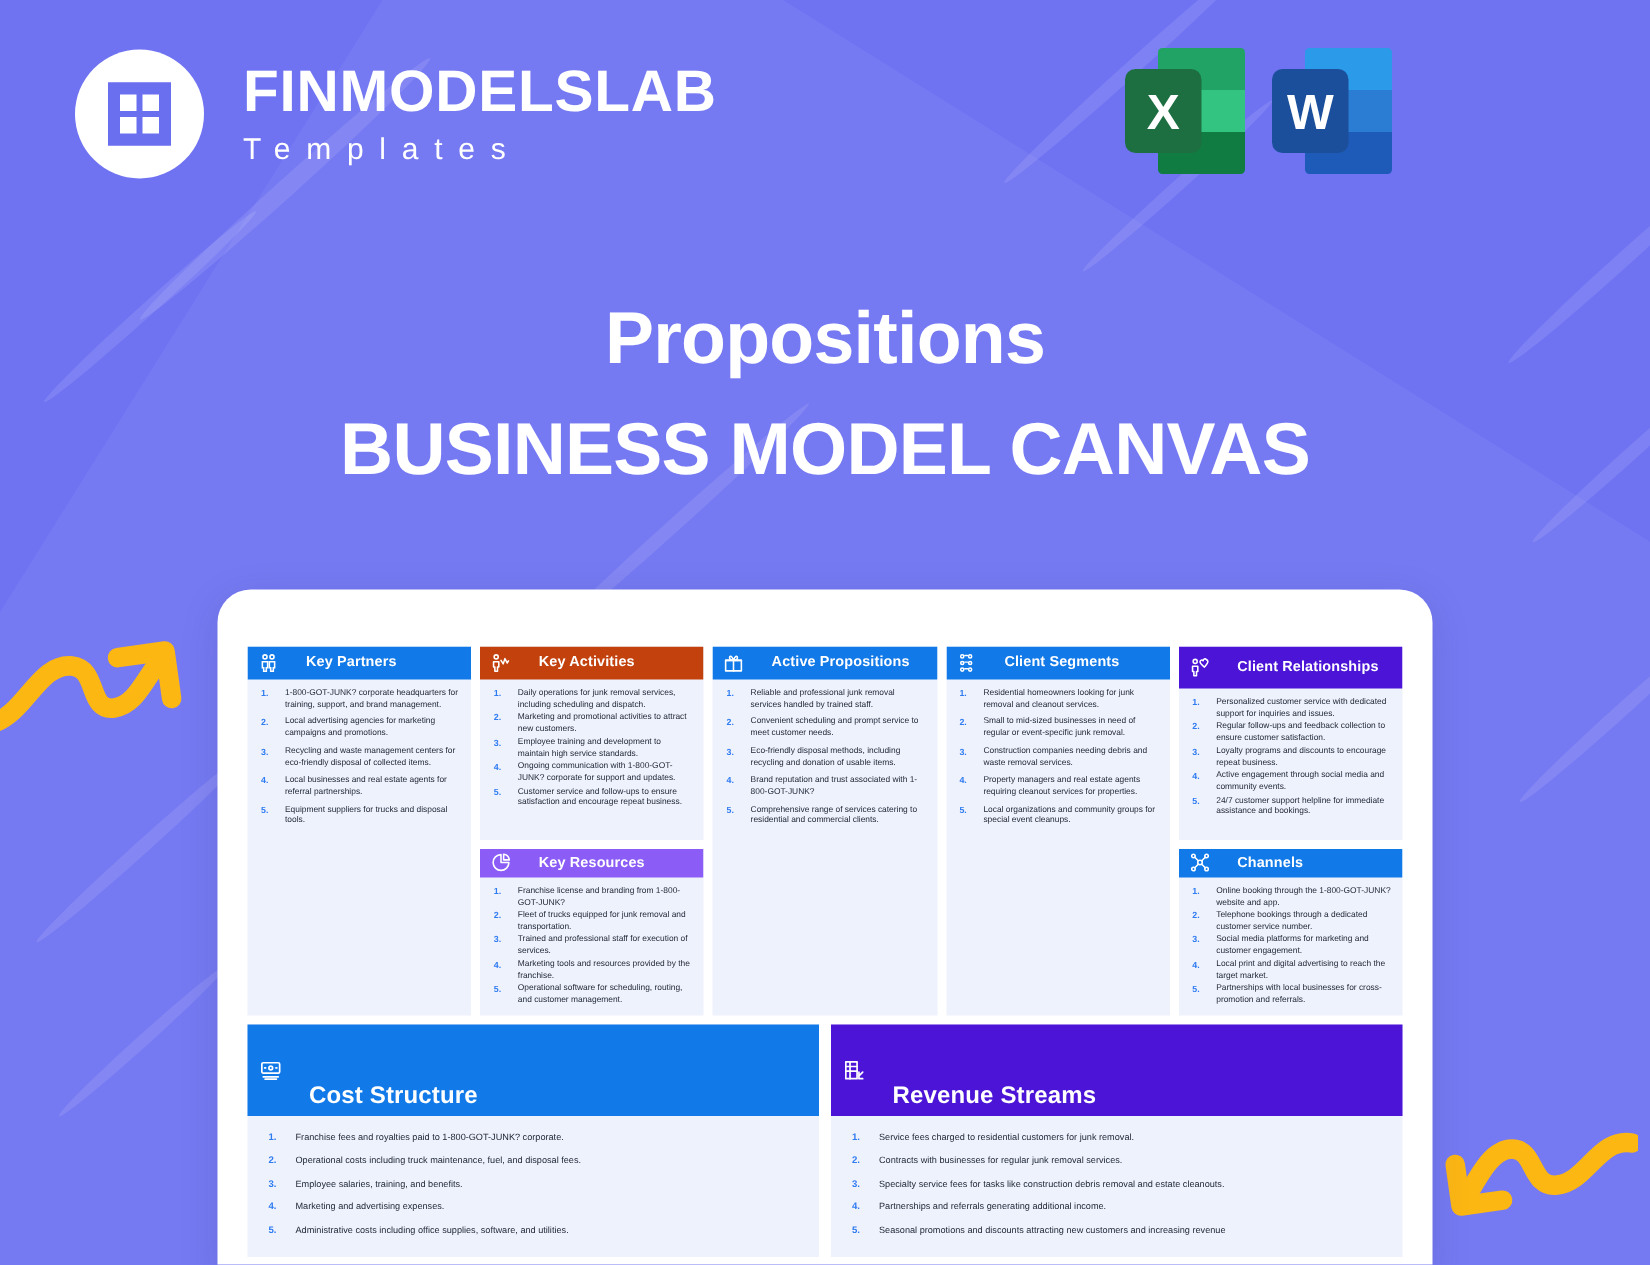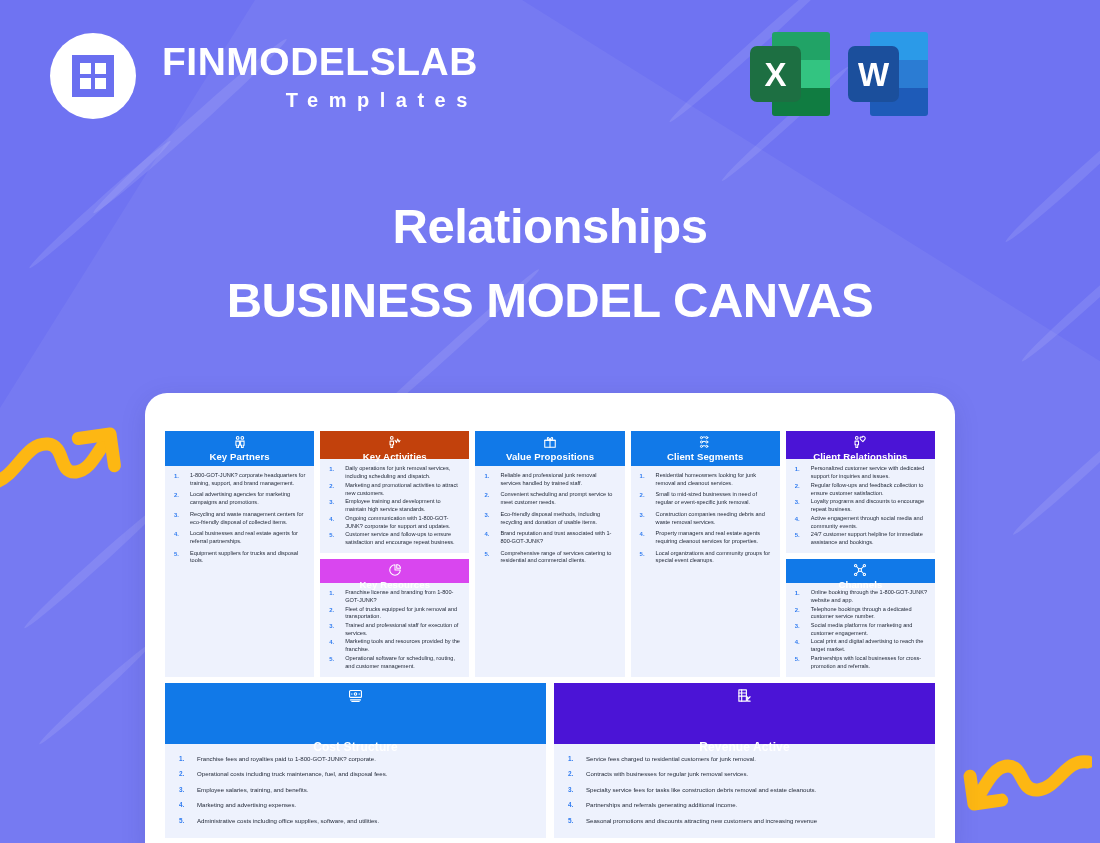--- a/index.html
+++ b/index.html
@@ -45,21 +45,21 @@
     background: #6a6ff0;
   }
   .logo-grid i { background: #ffffff; display: block; }
   .logo-text { margin-left: 26px; }
   .brand-name {
     color: #ffffff; font-weight: bold; font-size: 39px;
     letter-spacing: 0.5px; line-height: 1; white-space: nowrap;
   }
   .brand-sub {
     color: #ffffff; font-size: 20px; letter-spacing: 10.5px;
-    margin-top: 9px; line-height: 1; font-weight: 700; text-align: right;
+    margin-top: 9px; line-height: 1; font-weight: 400;
   }
 
   
   .office-icons { position: absolute; right: 48px; top: 32px; display: flex; gap: 18px; }
   .office-icon { position: relative; width: 80px; height: 84px; }
   .oi-pages { position: absolute; right: 0; top: 0; width: 58px; height: 84px; border-radius: 3px; overflow: hidden; }
   .oi-pages span { display: block; width: 100%; height: 33.34%; }
   .oi-badge {
     position: absolute; left: 0; top: 14px;
     width: 51px; height: 56px; border-radius: 7px;
@@ -94,24 +94,23 @@
   }
 
   .bmc-top { display: flex; gap: 6px; height: 246px; }
   .col { display: flex; flex-direction: column; gap: 6px; }
   .col-w { width: 152px; }
 
   .card { background: #eef2fd; display: flex; flex-direction: column; overflow: hidden; }
   .card-grow { flex: 1 1 auto; }
 
   .card-head {
-    display: flex; align-items: center; gap: 2px;
+    display: flex; align-items: center; gap: 18px;
     padding: 4px 7px;
     min-height: 19px;
-    flex-direction: column;
   }
   .card-head.two-line { min-height: 28px; align-items: center; }
   .card-head .ic { flex: none; display: flex; align-items: center; }
   .card-title {
     color: #ffffff; font-weight: bold; font-size: 9.6px;
     line-height: 1.15; letter-spacing: 0.1px;
   }
   .card-body { padding: 6px 7px 6px 5px; }
 
   ol.items { list-style: none; counter-reset: it; }
@@ -128,21 +127,21 @@
     content: counter(it) ".";
     position: absolute; left: 4px; top: 0;
     color: #2f7bf0; font-weight: bold; font-size: 5.9px;
   }
   ol.items.tight > li { margin-bottom: 0.5px; }
 
   
   .bmc-bottom { display: flex; gap: 8px; margin-top: 6px; height: 155px; }
   .wide-card { flex: 1 1 0; background: #eef2fd; display: flex; flex-direction: column; }
   .wide-card .card-head { padding: 5px 8px; min-height: 21px; }
-  .wide-card .card-title { font-size: 12px; margin-top: 36px; }
+  .wide-card .card-title { font-size: 16px; margin-top: 36px; }
   .wide-card .card-body { padding: 11px 10px 6px 8px; }
   .wide-card ol.items > li {
     padding-left: 24px; font-size: 6.1px; margin-bottom: 7.5px; line-height: 1.3;
   }
   .wide-card ol.items > li::before { left: 6px; font-size: 6.4px; }
 
   svg { display: block; }
 </style>
 </head>
 <body>
@@ -198,21 +197,21 @@
         <span style="background:#1e5bb8"></span>
       </div>
       <div class="oi-badge" style="background:#1b4f9c">
         <span>W</span>
       </div>
     </div>
 
   </div>
 </div>
 
-<div class="title-main">Relationships</div>
+<div class="title-main">Propositions</div>
 <div class="title-sub">BUSINESS MODEL CANVAS</div>
 
 <div class="arrow-left">
   <svg width="130" height="80" viewBox="0 0 130 80">
     <path d="M4 70 C 26 62, 34 30, 56 32 C 74 34, 66 62, 84 60 C 98 58, 104 42, 112 32" fill="none" stroke="#fdb713" stroke-width="13" stroke-linecap="round"></path>
     <path d="M86 22 L 118 22 L 118 54" fill="none" stroke="#fdb713" stroke-width="13" stroke-linecap="round" stroke-linejoin="round" transform="rotate(-8 118 22)"></path>
   </svg>
 </div>
 
 <div class="arrow-right">
@@ -269,21 +268,21 @@
             <li>Daily operations for junk removal services, including scheduling and dispatch.</li>
             <li>Marketing and promotional activities to attract new customers.</li>
             <li>Employee training and development to maintain high service standards.</li>
             <li>Ongoing communication with 1-800-GOT-JUNK? corporate for support and updates.</li>
             <li>Customer service and follow-ups to ensure satisfaction and encourage repeat business.</li>
           </ol>
         </div>
       </div>
 
       <div class="card card-grow">
-        <div class="card-head" style="background:#d946ef">
+        <div class="card-head" style="background:#8b5cf6">
           <span class="ic">
             <svg width="14" height="14" viewBox="0 0 24 24" fill="none" stroke="#fff" stroke-width="1.8" stroke-linecap="round" stroke-linejoin="round">
               <path d="M12 3a9 9 0 1 0 9 9h-9z"></path>
               <path d="M15 2.5a7.5 7.5 0 0 1 6.5 6.5H15z"></path>
             </svg>
           </span>
           <span class="card-title">Key Resources</span>
         </div>
         <div class="card-body">
           <ol class="items tight">
@@ -300,21 +299,21 @@
     <div class="col col-w">
       <div class="card card-grow">
         <div class="card-head" style="background:#1179e8">
           <span class="ic">
             <svg width="14" height="14" viewBox="0 0 24 24" fill="none" stroke="#fff" stroke-width="1.8" stroke-linecap="round" stroke-linejoin="round">
               <rect x="3" y="9" width="18" height="12"></rect>
               <path d="M3 9h18M12 9v12"></path>
               <path d="M12 9C10 9 7.5 8 7.5 5.8S10 3 12 9zM12 9c2 0 4.5-1 4.5-3.2S14 3 12 9z"></path>
             </svg>
           </span>
-          <span class="card-title">Value Propositions</span>
+          <span class="card-title">Active Propositions</span>
         </div>
         <div class="card-body">
           <ol class="items">
             <li>Reliable and professional junk removal services handled by trained staff.</li>
             <li>Convenient scheduling and prompt service to meet customer needs.</li>
             <li>Eco-friendly disposal methods, including recycling and donation of usable items.</li>
             <li>Brand reputation and trust associated with 1-800-GOT-JUNK?</li>
             <li>Comprehensive range of services catering to residential and commercial clients.</li>
           </ol>
         </div>
@@ -427,21 +426,21 @@
 
     <div class="wide-card">
       <div class="card-head" style="background:#4b14d6">
         <span class="ic">
           <svg width="15" height="15" viewBox="0 0 24 24" fill="none" stroke="#fff" stroke-width="1.8" stroke-linecap="round" stroke-linejoin="round">
             <rect x="3" y="3" width="12" height="18"></rect>
             <path d="M3 8h12M3 13h12M7.5 3v18"></path>
             <path d="M17 14v7h4M21 14l-4 4"></path>
           </svg>
         </span>
-        <span class="card-title">Revenue Active</span>
+        <span class="card-title">Revenue Streams</span>
       </div>
       <div class="card-body">
         <ol class="items">
           <li>Service fees charged to residential customers for junk removal.</li>
           <li>Contracts with businesses for regular junk removal services.</li>
           <li>Specialty service fees for tasks like construction debris removal and estate cleanouts.</li>
           <li>Partnerships and referrals generating additional income.</li>
           <li>Seasonal promotions and discounts attracting new customers and increasing revenue</li>
         </ol>
       </div>

